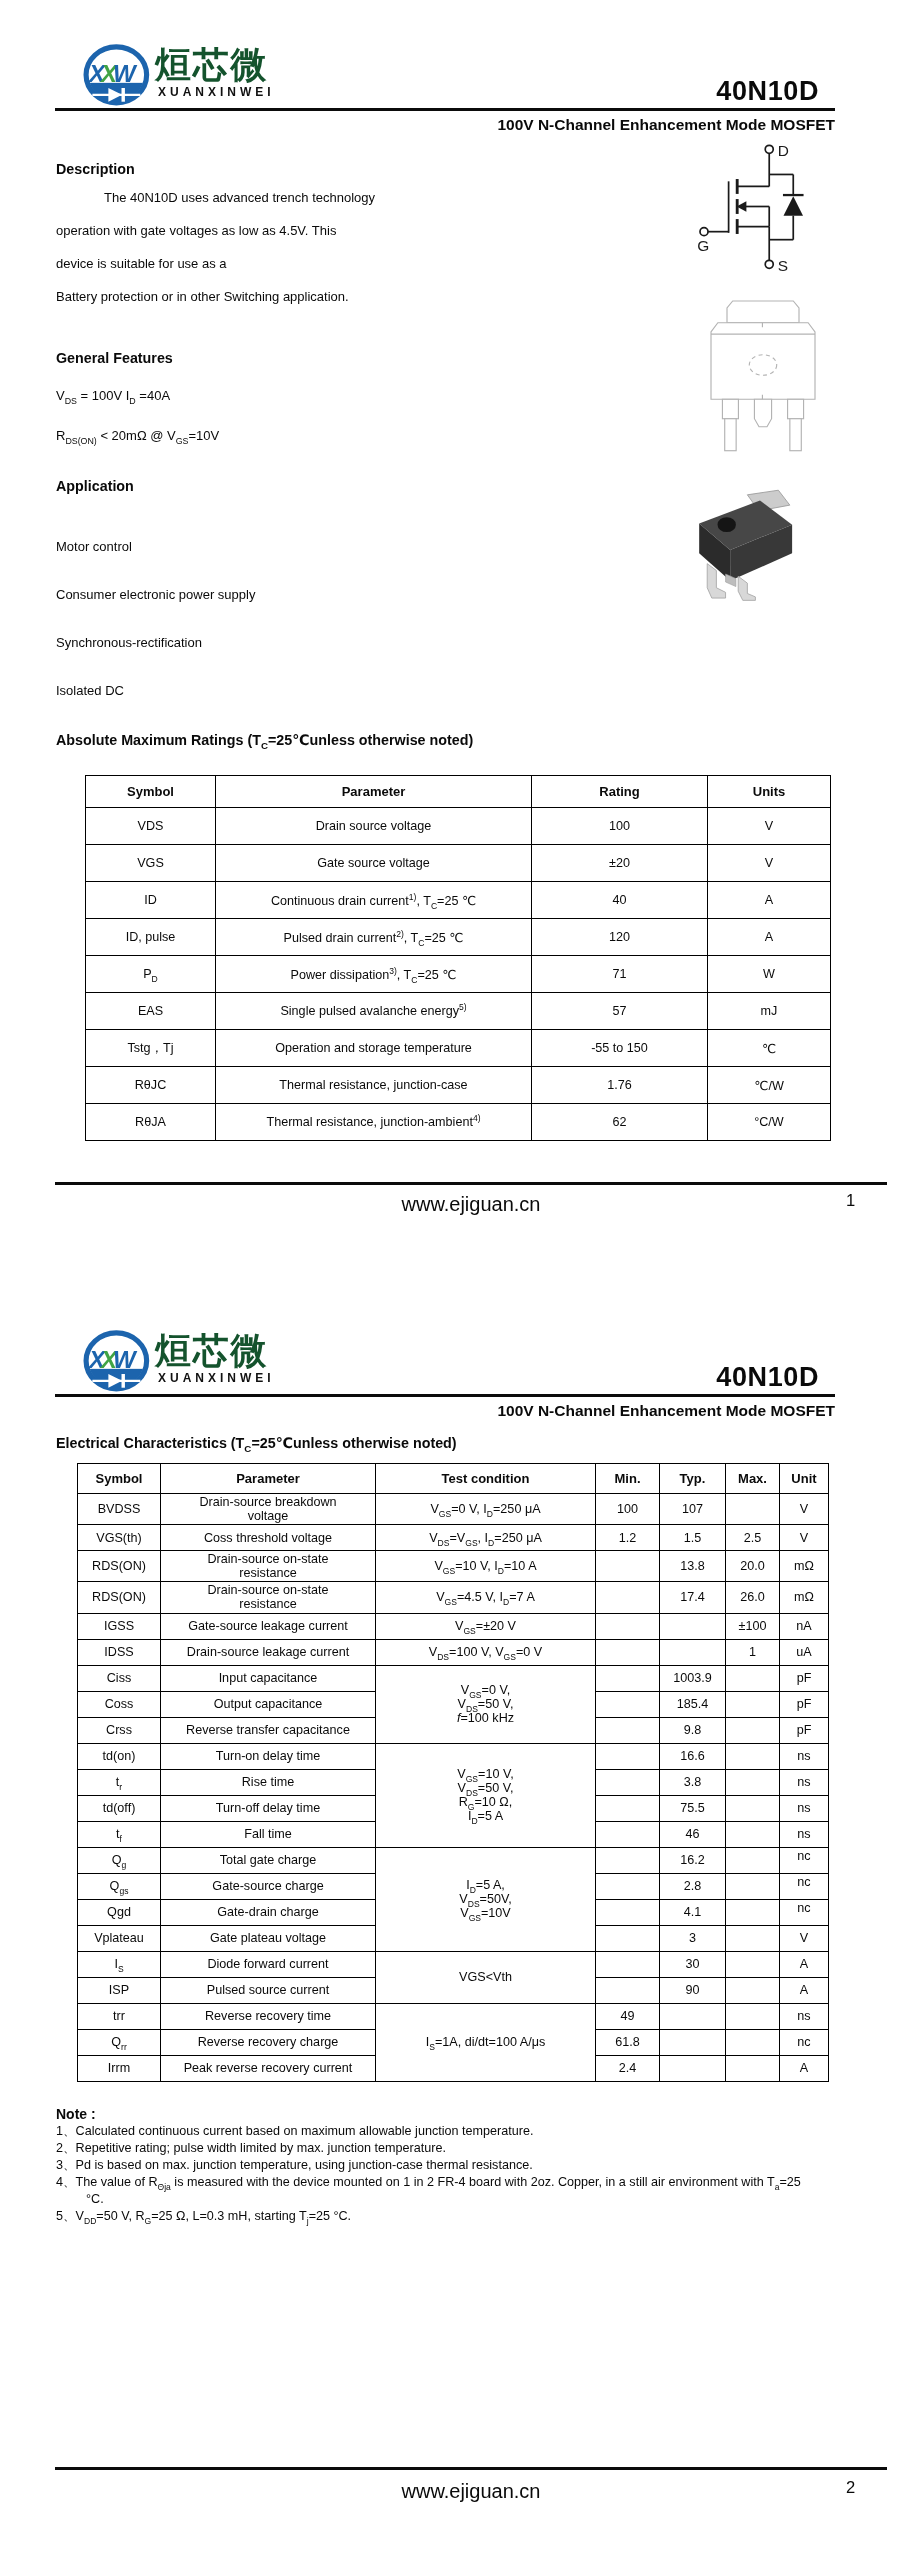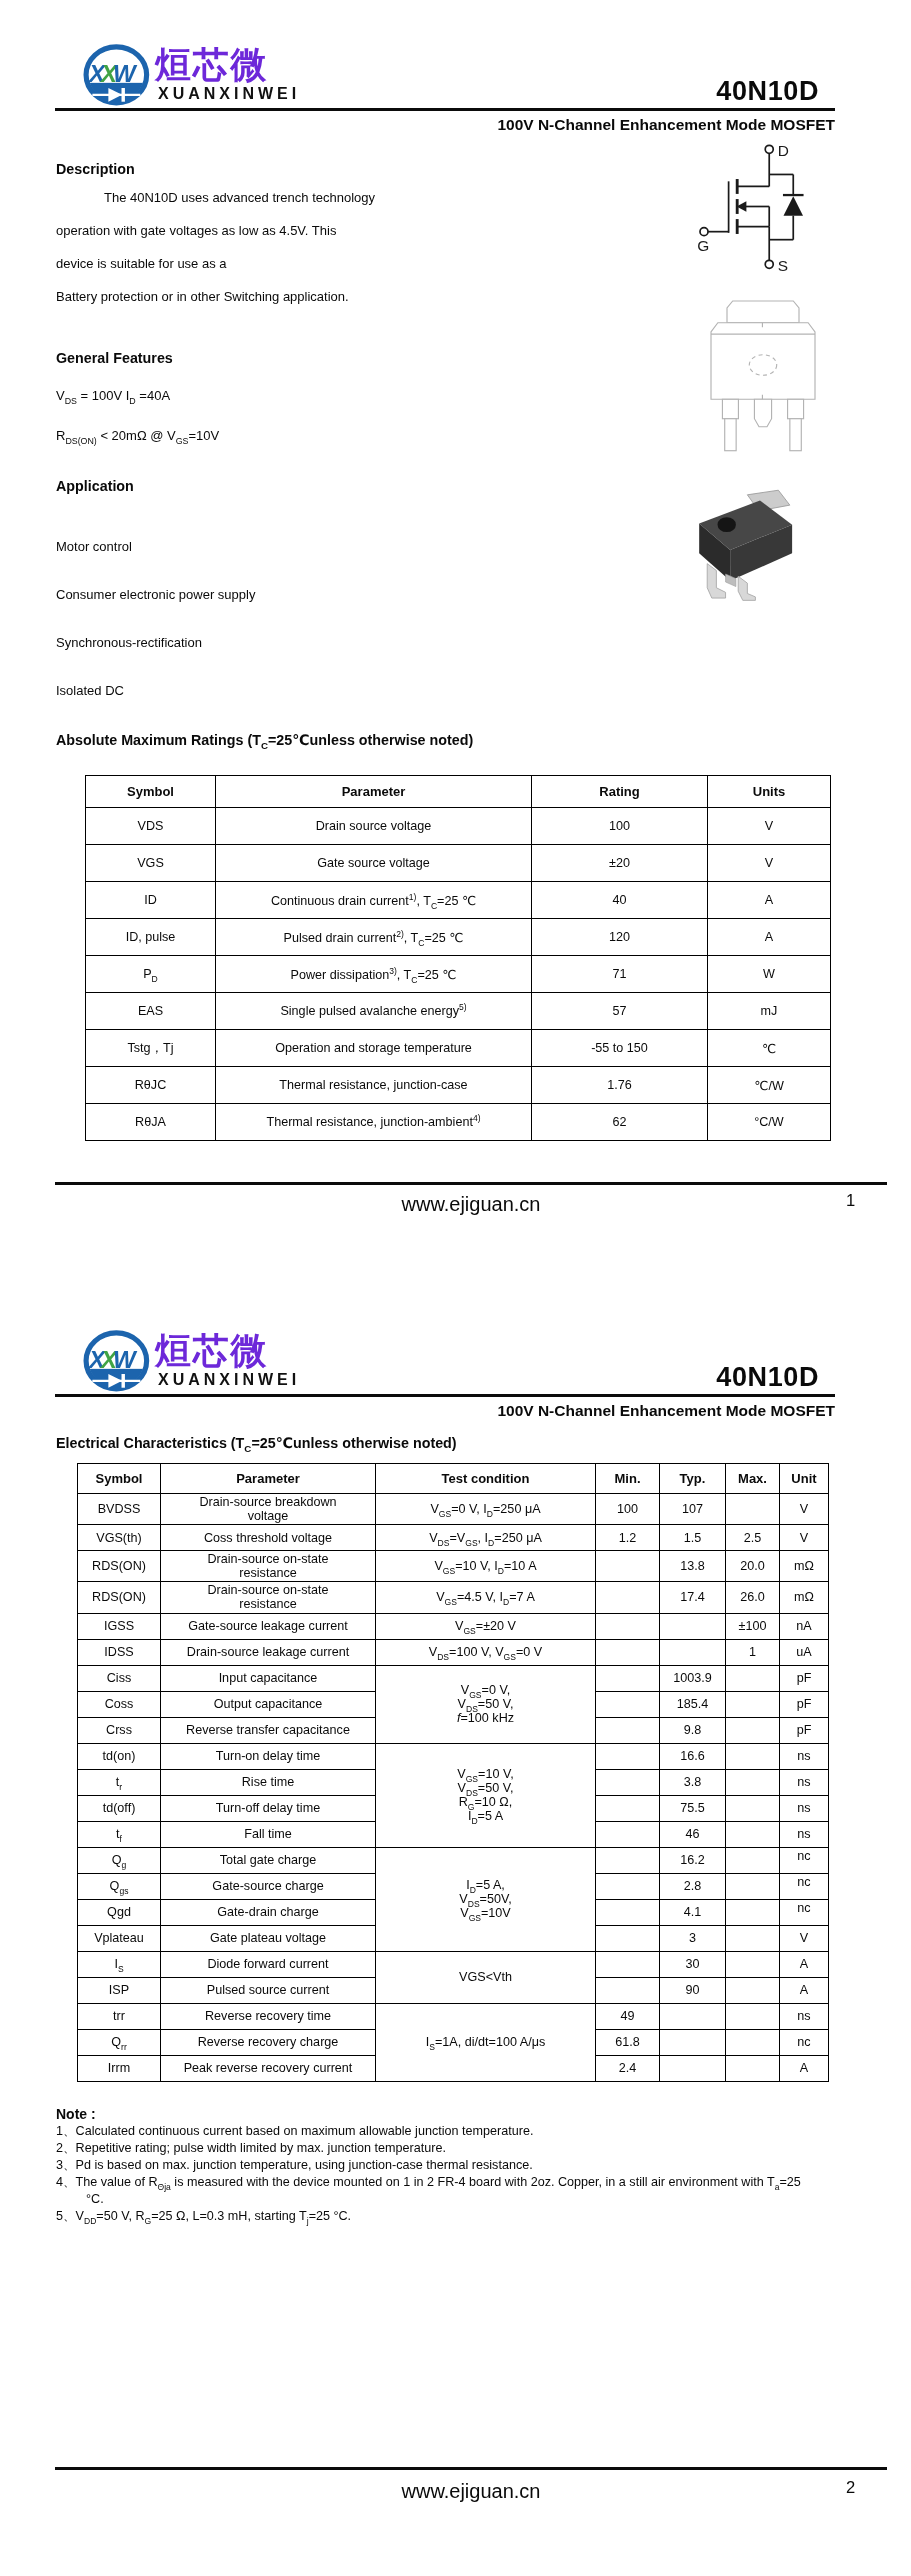--- a/index.html
+++ b/index.html
@@ -8,22 +8,22 @@
     width:911px; height:2576px; position:relative; background:#ffffff;
     font-family:"Liberation Sans","DejaVu Sans",sans-serif; color:#0a0a0a;
   }
   .page { position:absolute; left:0; width:911px; overflow:hidden; background:#fff; }
   #page1 { top:0; height:1286px; }
   #page2 { top:1286px; height:1290px; }
   .abs { position:absolute; }
 
   
   .logo { left:83px; top:44px; width:264px; height:72px; }
-  .logo-cn { position:absolute; left:72px; top:-3.4px; font-size:36px; font-weight:bold; letter-spacing:1.7px; color:#6d28d9; }
-  .logo-en { position:absolute; left:75px; top:41px; font-size:16px; font-weight:bold; letter-spacing:4px; color:#111; }
+  .logo-cn { position:absolute; left:72px; top:-3.4px; font-size:36px; font-weight:bold; letter-spacing:1.7px; color:#14532d; }
+  .logo-en { position:absolute; left:75px; top:41px; font-size:12px; font-weight:bold; letter-spacing:4px; color:#111; }
   .part-number { right:92px; top:76px; font-size:27px; font-weight:bold; letter-spacing:0.6px; }
   .header-rule { left:55px; top:108px; width:780px; height:2.9px; background:#0b0b0b; }
   .subtitle { right:76px; top:116px; font-size:15.5px; font-weight:bold; }
 
   .sec-h { font-size:14.3px; font-weight:bold; }
   #p1-desc-h   { left:56px;  top:161px; }
   #p1-desc     { left:56px;  top:181px; width:448px; font-size:13px; }
   #p1-desc .ln { height:33px; line-height:33px; white-space:nowrap; }
   #p1-desc .ln.indent { padding-left:48px; }
   #p1-feat-h   { left:56px;  top:350px; }

